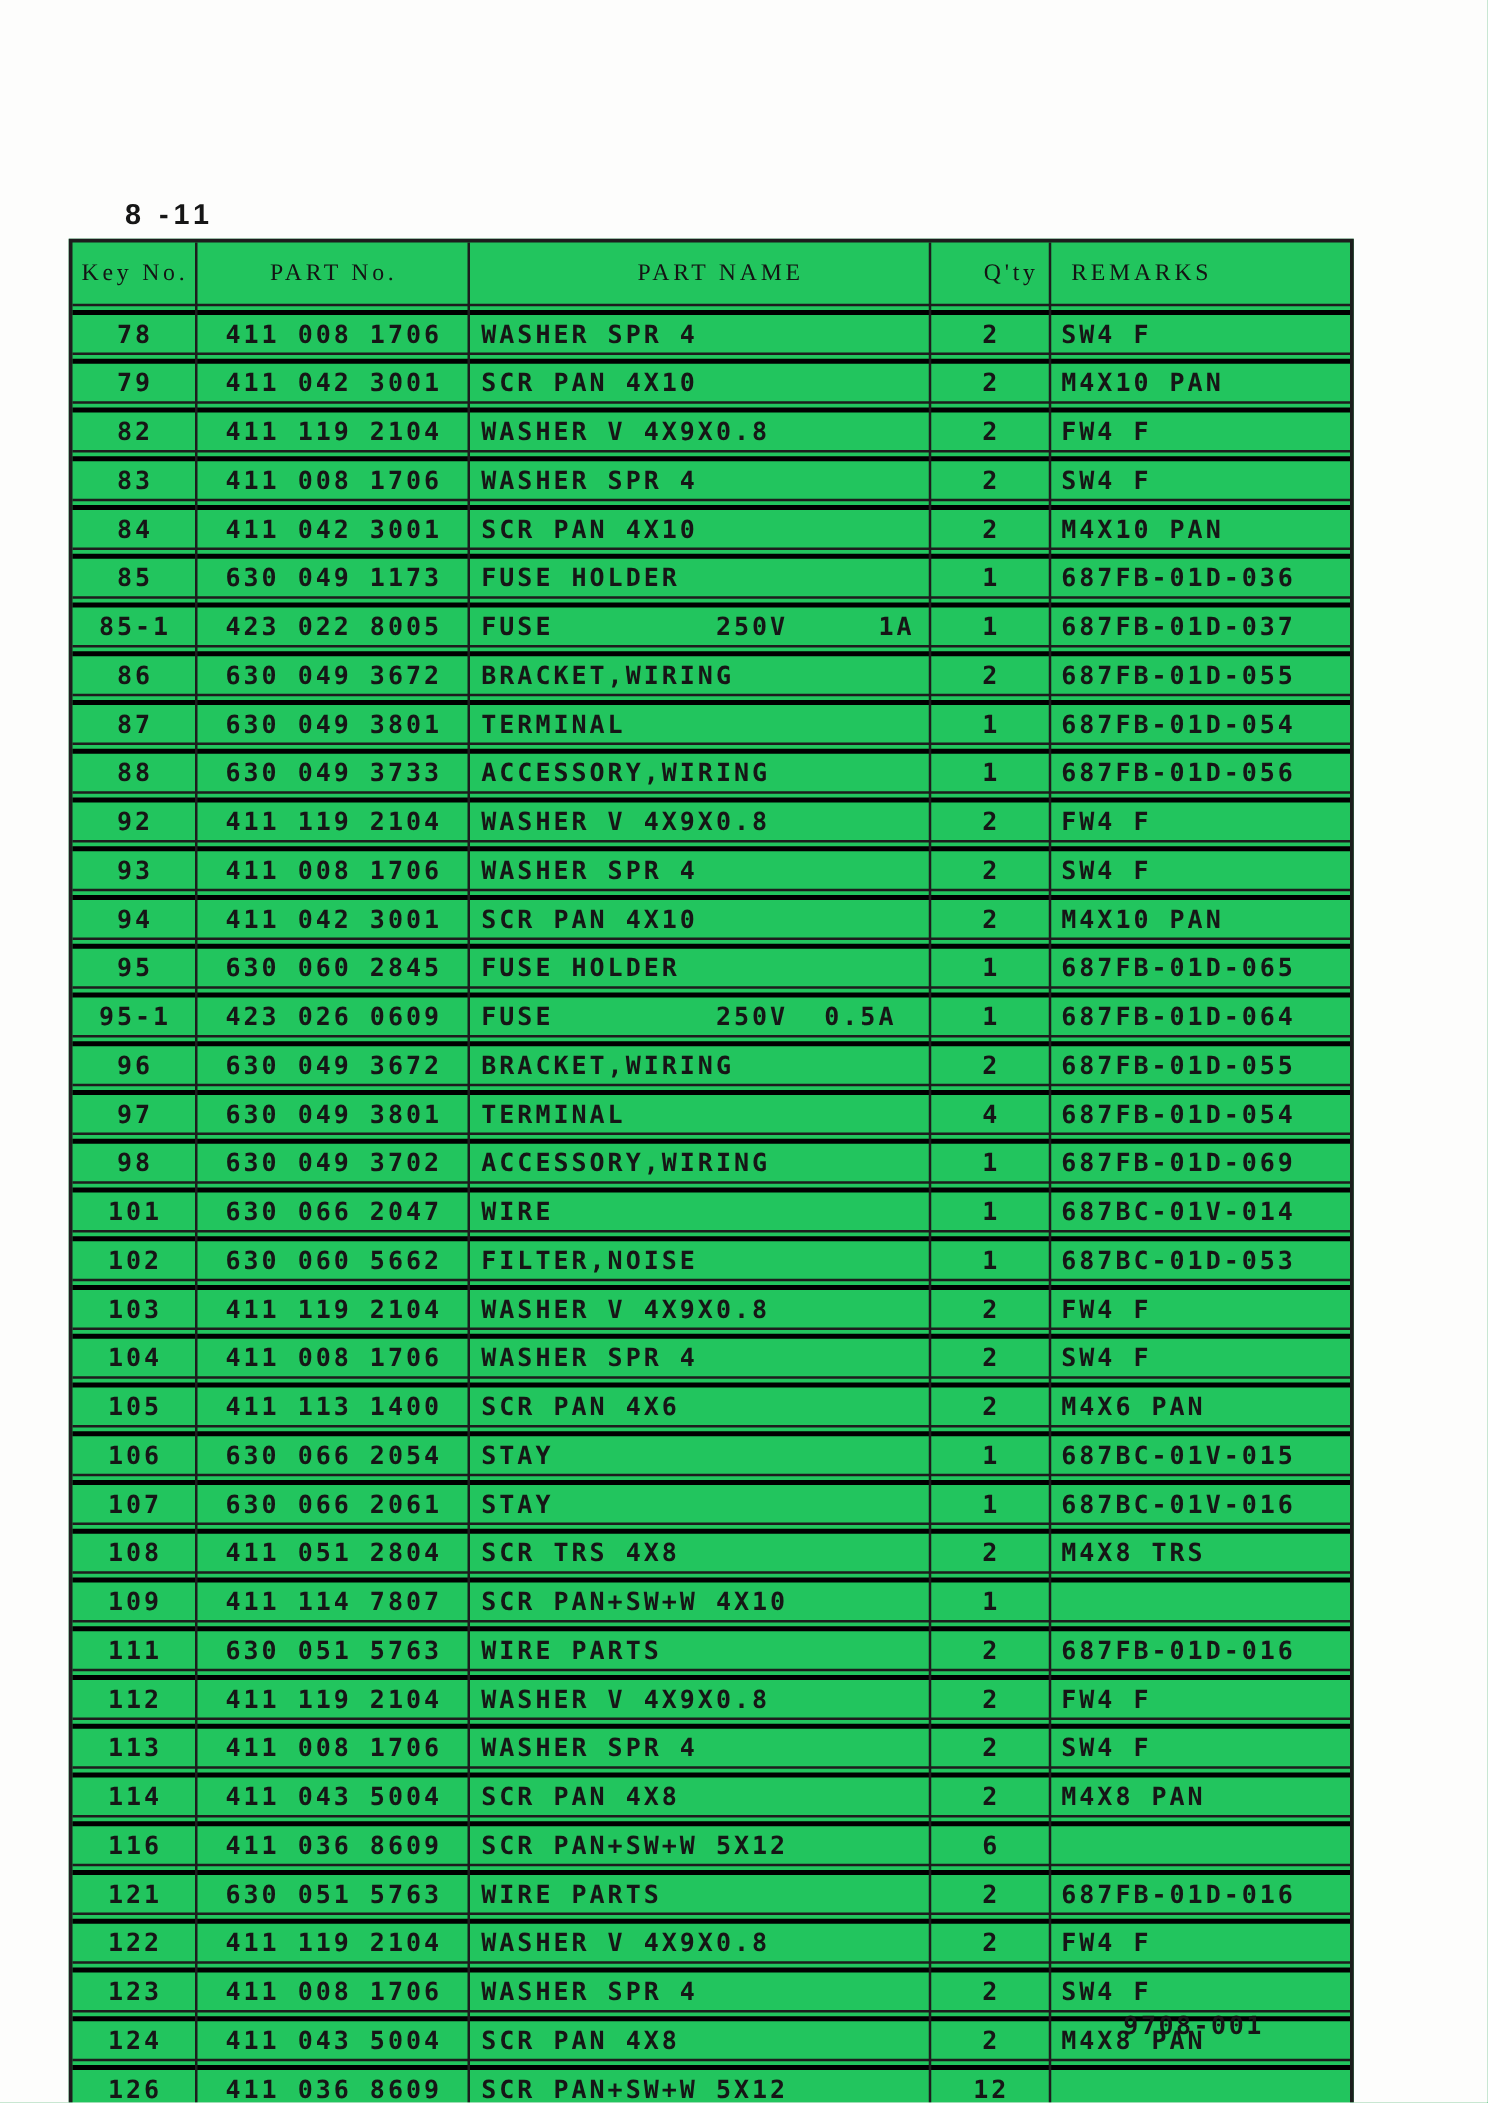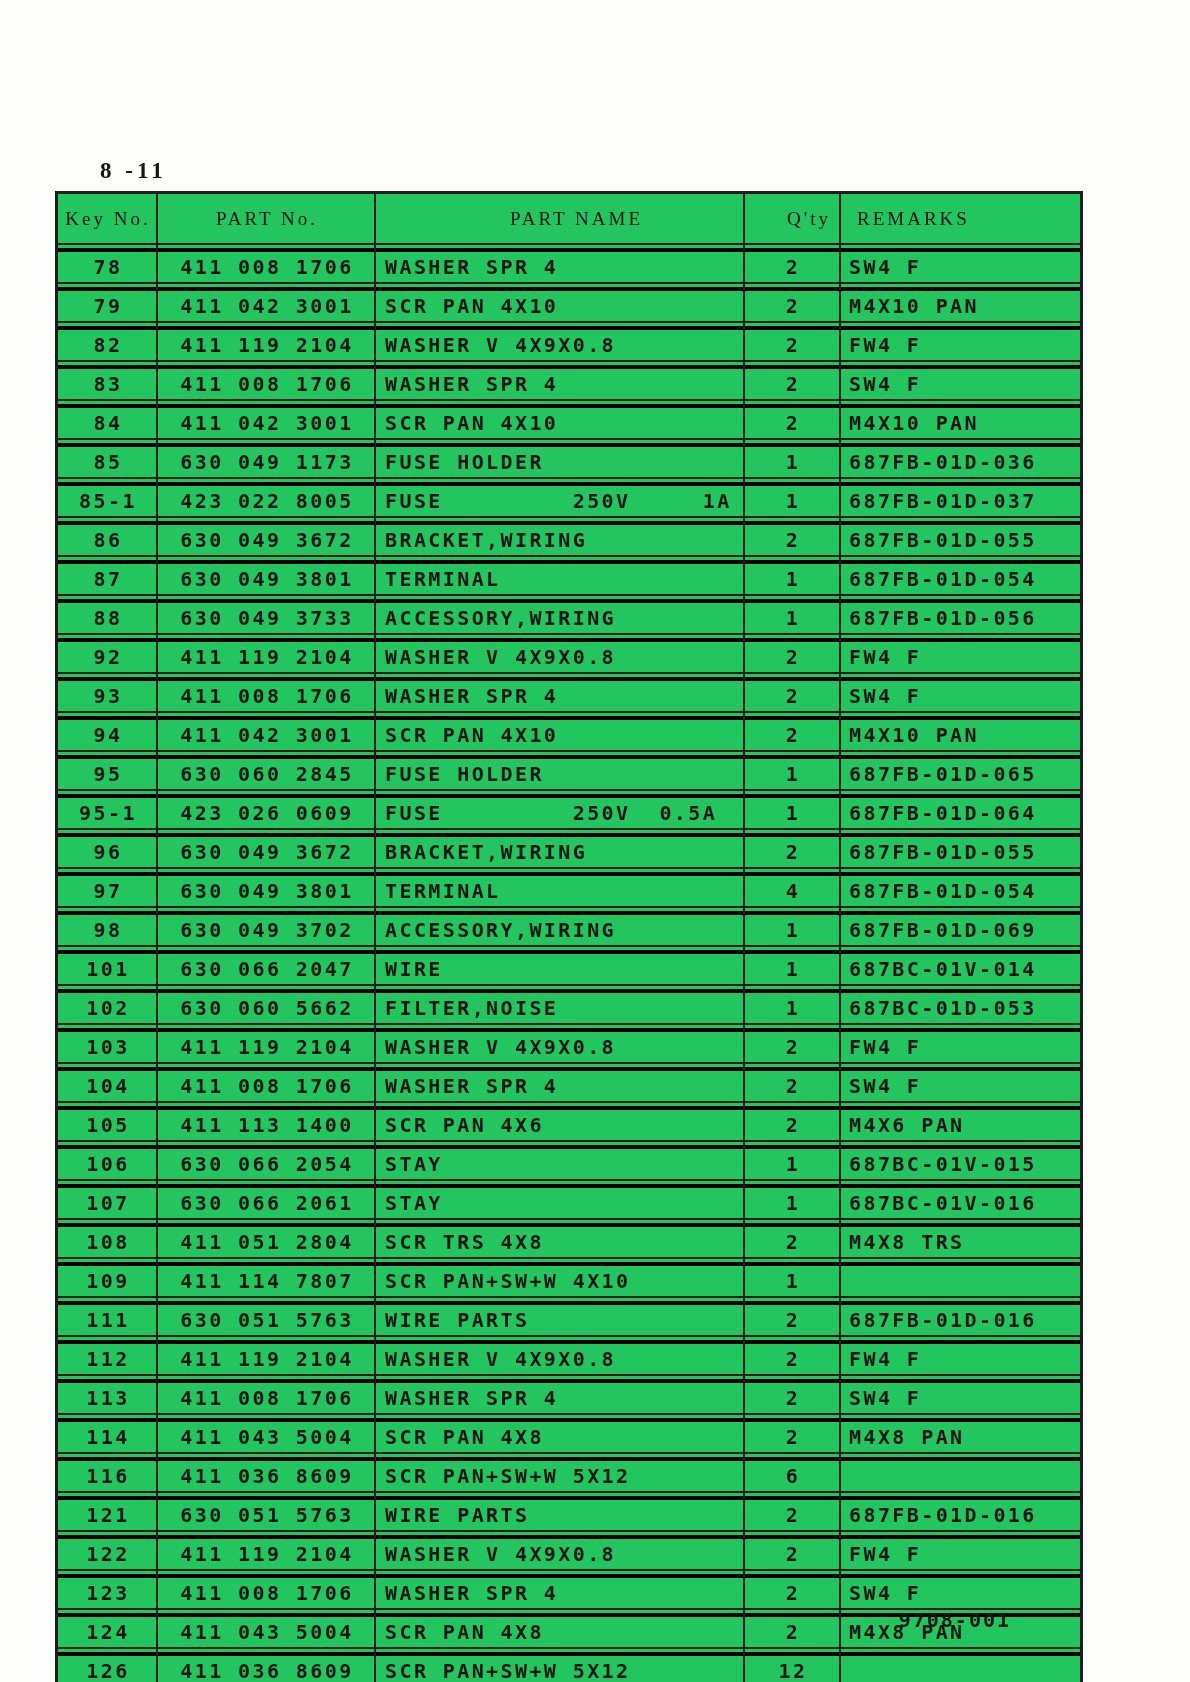--- a/index.html
+++ b/index.html
@@ -7,21 +7,21 @@
     position:relative;
     width:1190px;height:1682px;
     background:#fdfdfc;
     margin:0 auto;
     font-family:"DejaVu Sans Mono","Liberation Mono",monospace;
     color:#161616;
     overflow:hidden;
   }
   .page-label{
     position:absolute;left:100px;top:158px;
-    font-family:Liberation Serif, serif;
+    font-family:Liberation Sans, sans-serif;
     font-weight:bold;font-size:23px;letter-spacing:4px;
     white-space:pre;
   }
   .parts-table{
     position:absolute;left:55px;top:191px;
     width:1028px;
     border:3px solid #1d1d1d;
     box-sizing:border-box;
     background:#22c55e;
   }

